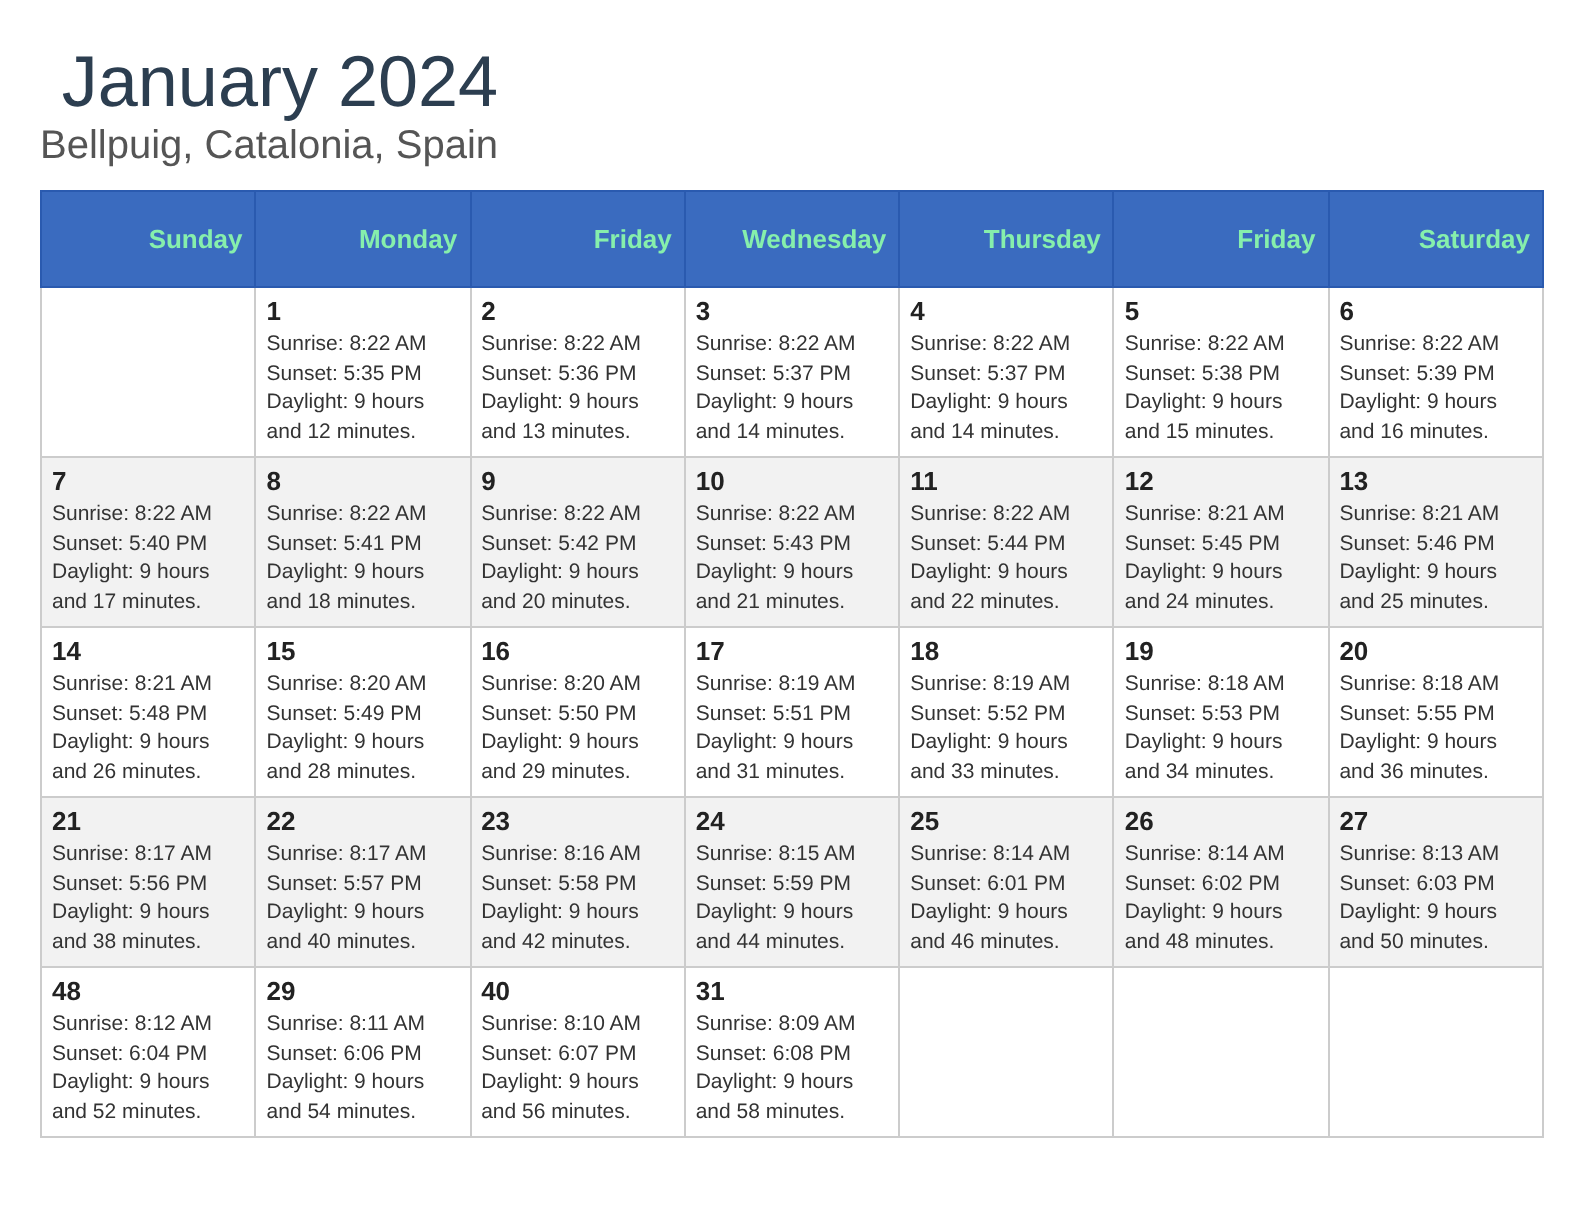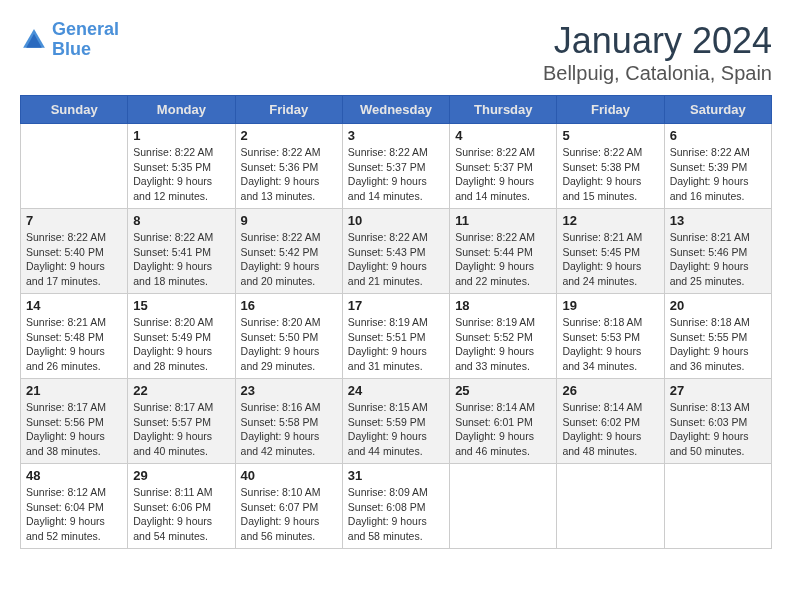--- a/index.html
+++ b/index.html
@@ -45,25 +45,25 @@
     .location {
       font-size: 20px;
       color: #555;
     }
     table {
       width: 100%;
       border-collapse: collapse;
     }
     thead th {
       background-color: #3a6bbf;
-      color: #e5e5e5;
+      color: #86efac;
       font-size: 13px;
       font-weight: bold;
-      padding: 6px 6px;
-      text-align: center;
+      padding: 16px 6px;
+      text-align: right;
       border: 1px solid #2a5aaf;
     }
     tbody td {
       border: 1px solid #ccc;
       vertical-align: top;
       padding: 4px 5px;
       width: 14.28%;
       min-height: 80px;
       height: 85px;
     }
@@ -87,32 +87,20 @@
     }
     tr:nth-child(odd) td {
       background-color: #fff;
     }
     thead tr th { background-color: #3a6bbf; }
   </style>
 </head>
 <body>
 
 <div class="header">
-  <div class="logo">
-    <svg class="logo-icon" viewBox="0 0 36 36">
-      <polygon points="18,4 32,28 4,28" fill="#4a90d9"></polygon>
-      <polygon points="18,10 28,28 8,28" fill="#2a6abf"></polygon>
-    </svg>
-    <div>
-      <div class="logo-text">
-        <span>General</span><br>
-        <span style="color:#4a90d9">Blue</span>
-      </div>
-    </div>
-  </div>
   <div class="title-block">
     <div class="month-title">January 2024</div>
     <div class="location">Bellpuig, Catalonia, Spain</div>
   </div>
 </div>
 
 <table>
   <thead>
     <tr>
     <th>Sunday</th>

